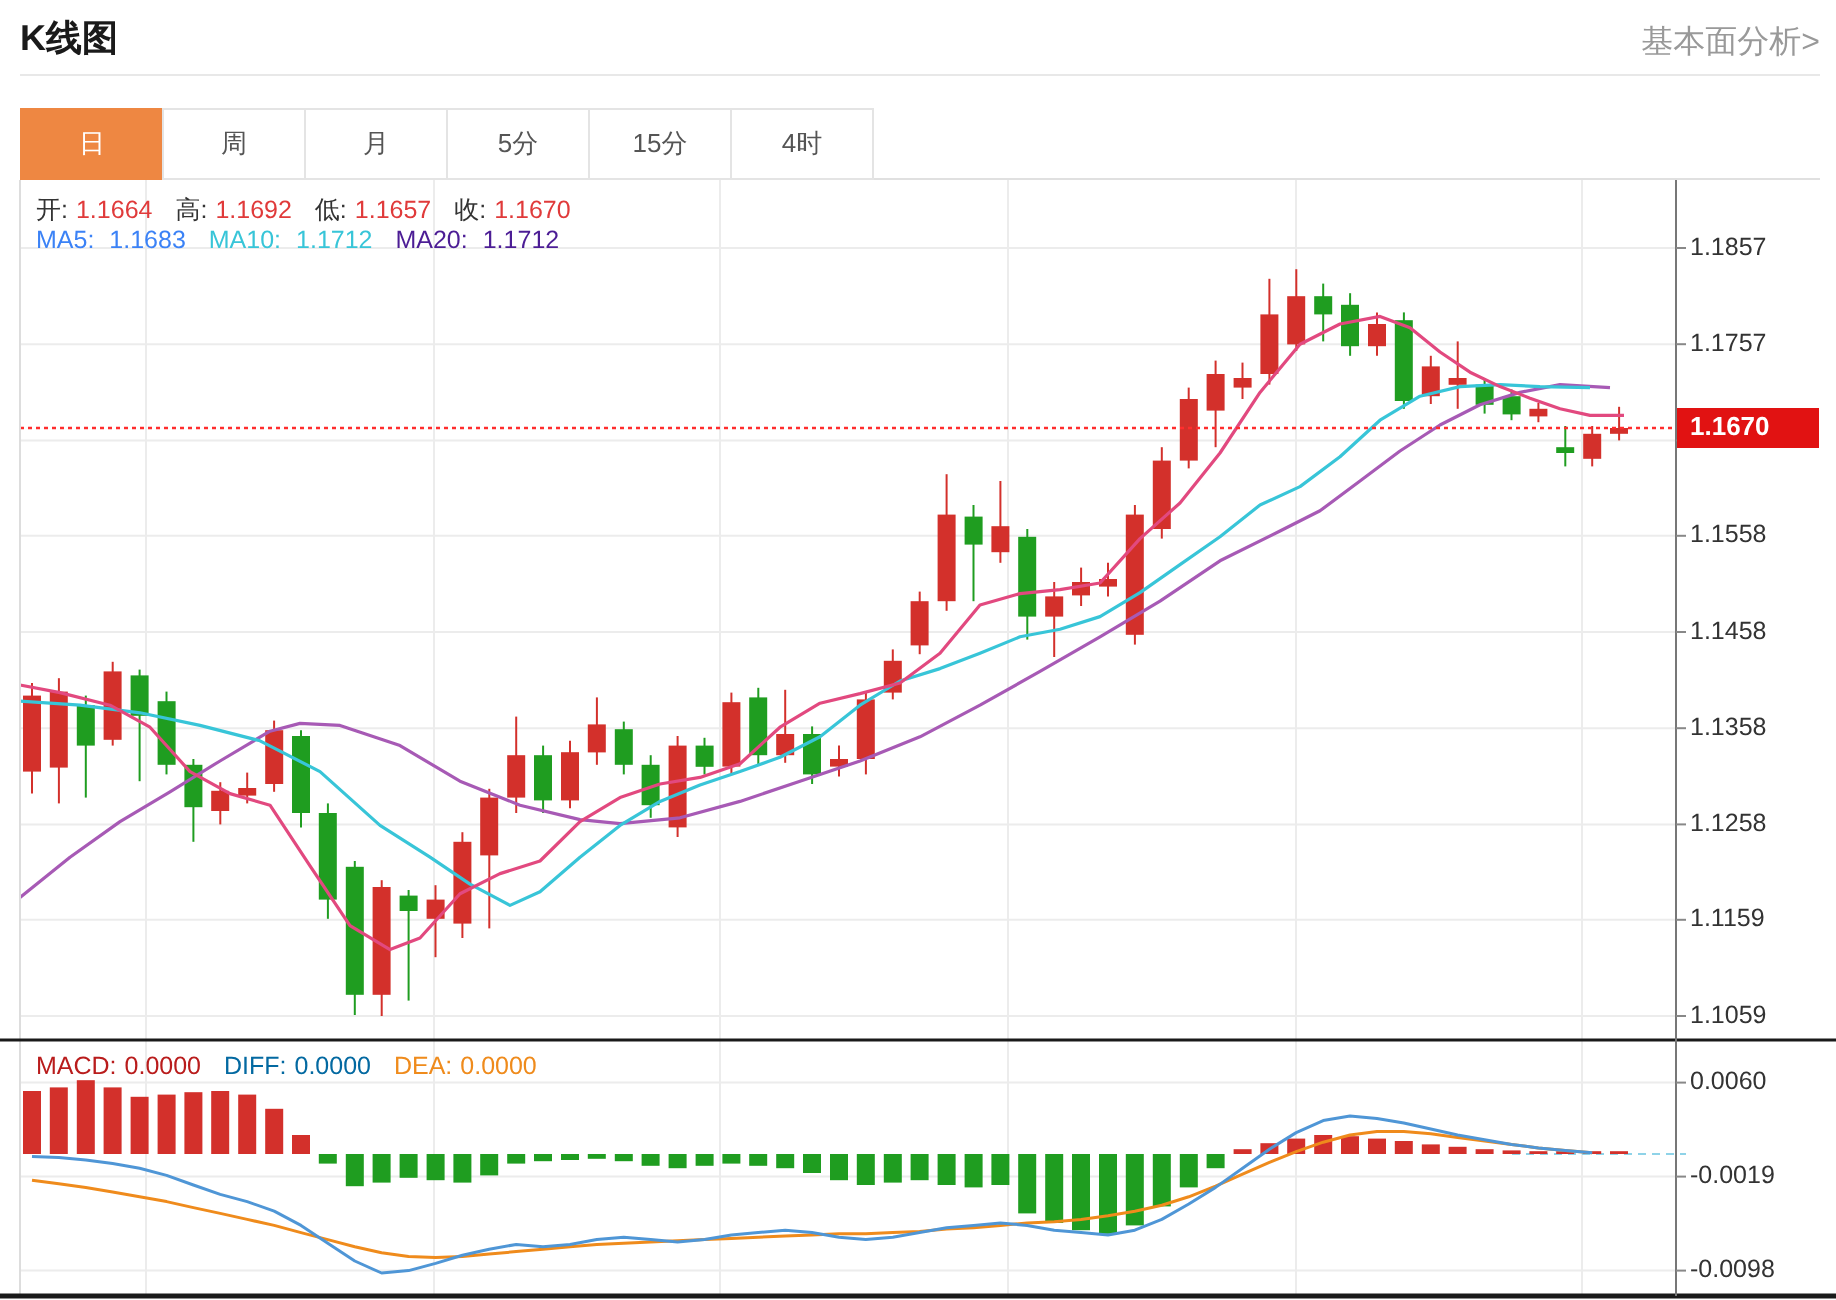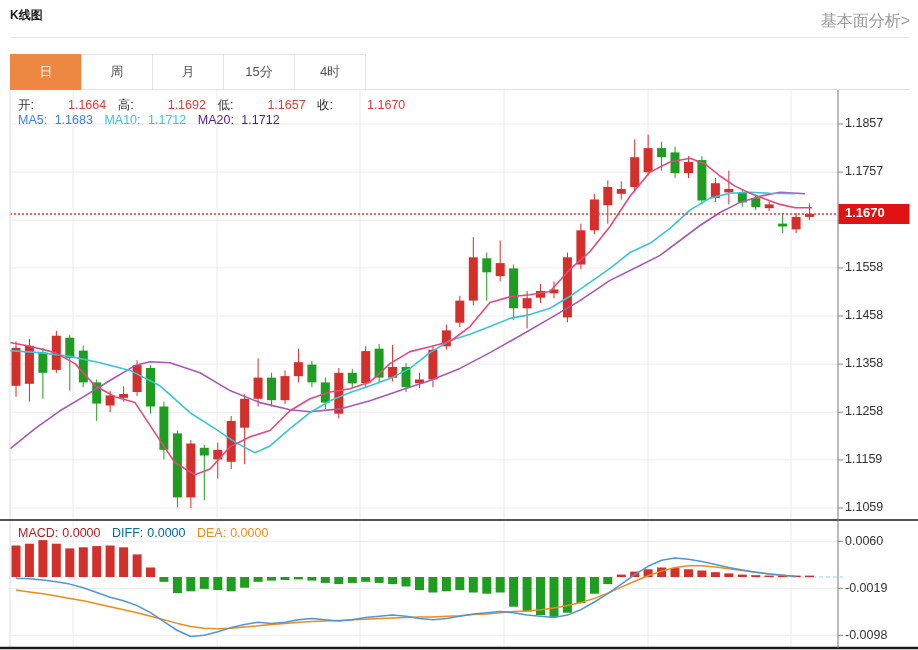--- a/index.html
+++ b/index.html
@@ -1,45 +1,46 @@
 <!DOCTYPE html>
 <html><head>
 <meta charset="utf-8">
 <style>
   html,body{margin:0;padding:0;background:#fff;}
   body{width:918px;height:650px;position:relative;overflow:hidden;
        font-family:"Liberation Sans","DejaVu Sans",sans-serif;}
   #chart-svg{position:absolute;left:0;top:0;z-index:1;}
-  .hdr-title{position:absolute;left:10px;top:7px;font-size:12px;font-weight:bold;color:#1a1a1a;z-index:3;}
+  .hdr-title{position:absolute;left:10px;top:7px;font-size:18px;font-weight:bold;color:#1a1a1a;z-index:3;}
   .hdr-link{position:absolute;right:8px;top:11px;font-size:16px;color:#999;cursor:pointer;z-index:3;}
   .hdr-divider{position:absolute;left:10px;right:8px;top:37px;border-top:1px solid #e8e8e8;z-index:2;}
   .tabbar{position:absolute;left:10px;top:54px;width:900px;height:36px;display:flex;
           border-bottom:1px solid #e0e0e0;z-index:3;background:#fff;box-sizing:border-box;}
   .tab{width:72px;height:36px;box-sizing:border-box;border:1px solid #e4e4e4;margin-left:-1px;
        display:flex;align-items:center;justify-content:center;font-size:13px;color:#555;
        background:#fff;cursor:pointer;}
   .tab:first-child{margin-left:0;}
   .tab.active{background:#ee8742;border-color:#ee8742;color:#fff;}
   .legend-row{position:absolute;left:18px;z-index:2;font-size:12.5px;white-space:nowrap;}
   .legend-row span{margin-right:4px;}
   .pair{margin-right:14px;}
   .lab{color:#333;}
-  .val{color:#e03a3a;margin-left:30px;}
+  .val{color:#e03a3a;}
 </style>
 </head>
 <body>
 
 <div class="hdr-title">K线图</div>
 <div class="hdr-link">基本面分析&gt;</div>
 <div class="hdr-divider"></div>
 
 <div class="tabbar">
   <div class="tab active">日</div>
   <div class="tab">周</div>
   <div class="tab">月</div>
+  <div class="tab">5分</div>
   <div class="tab">15分</div>
   <div class="tab">4时</div>
 </div>
 
 <div class="legend-row" style="top:97px">
   <span class="pair"><span class="lab">开:</span><span class="val">1.1664</span></span>
   <span class="pair"><span class="lab">高:</span><span class="val">1.1692</span></span>
   <span class="pair"><span class="lab">低:</span><span class="val">1.1657</span></span>
   <span class="pair"><span class="lab">收:</span><span class="val">1.1670</span></span>
 </div>

